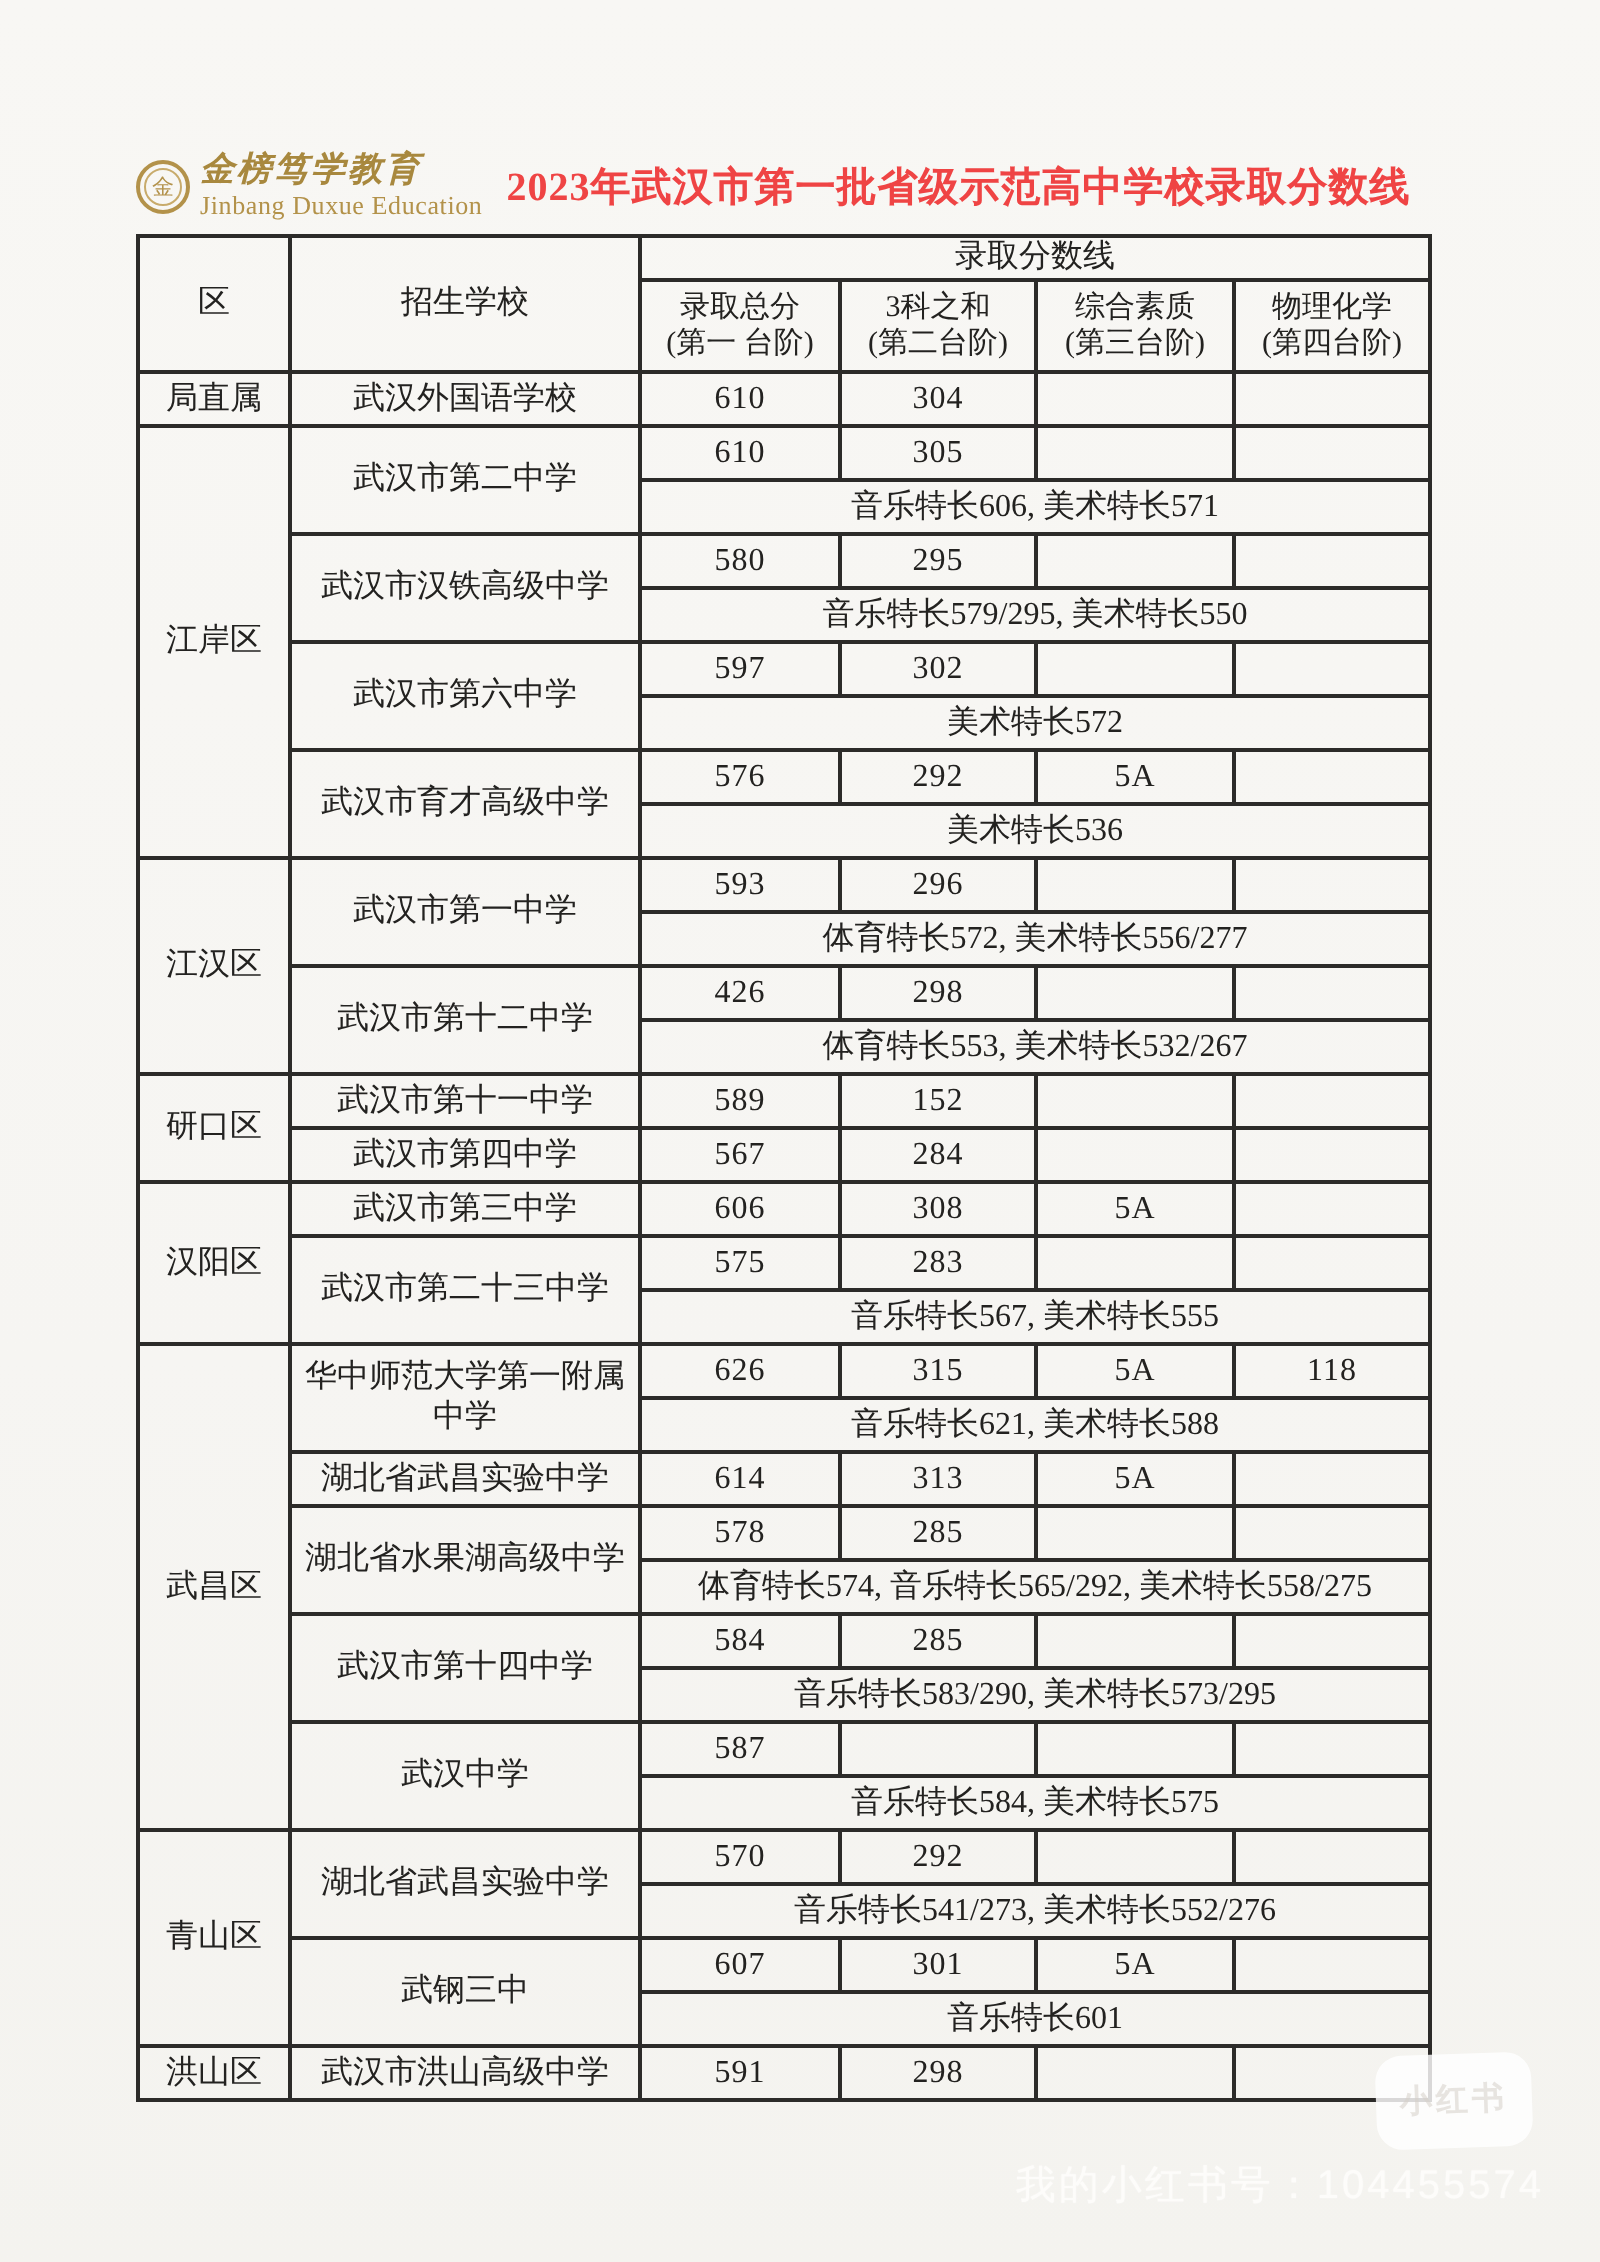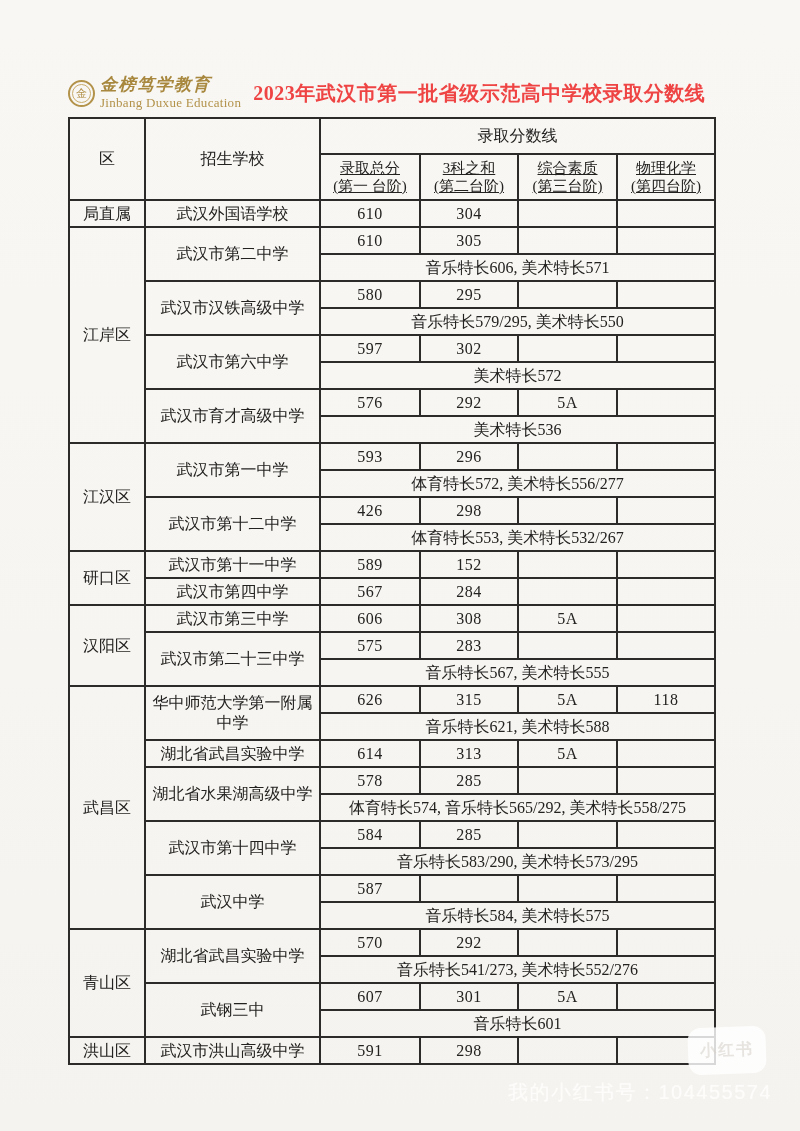--- a/index.html
+++ b/index.html
@@ -34,22 +34,22 @@
   }
   table.score-table {
     position:absolute; left:68px; top:117px; width:646px;
     border-collapse:collapse; table-layout:fixed;
   }
   .score-table th, .score-table td {
     border:2px solid #2c2b29; text-align:center; vertical-align:middle;
     font-weight:normal; padding:0 3px; line-height:1.22; font-size:16px;
     color:#232220; background:transparent;
   }
-  .score-table thead tr.group-row th { height:36px; font-size:16px; }
-  .score-table thead tr.sub-row th { height:46px; font-size:15px;text-decoration:underline; }
+  .score-table thead tr.group-row th { height:22px; font-size:16px; }
+  .score-table thead tr.sub-row th { height:46px; font-size:15px; }
   .score-table tbody td { height:27px; }
   .district-cell { font-size:16px; }
   .school-cell { font-size:16px; }
   .score-cell { font-size:16px; letter-spacing:0.5px; }
   .special-cell { font-size:16px; }
   .wm-logo {
     position:absolute; left:688px; top:1027px; width:78px; height:47px;
     background:rgba(255,255,255,0.82); border-radius:13px;
     display:flex; align-items:center; justify-content:center;
     color:rgba(214,208,200,0.55); font-size:16px; font-weight:bold; letter-spacing:2px;

